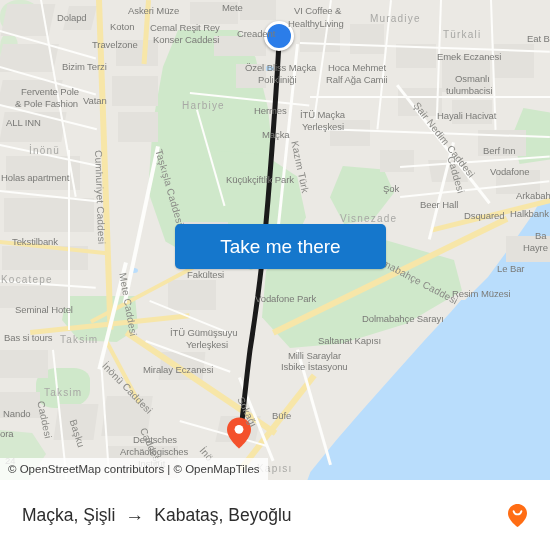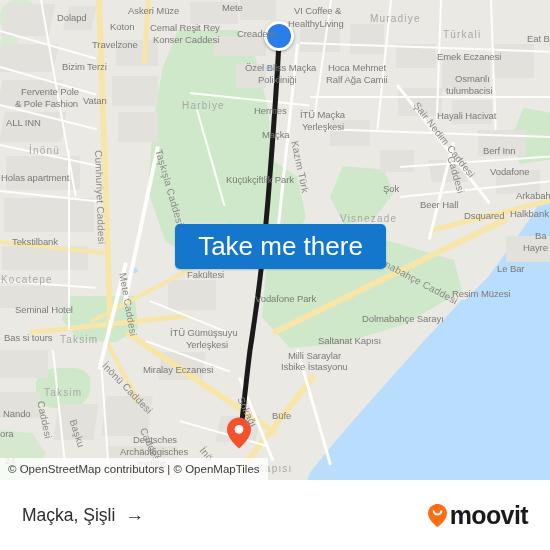--- a/index.html
+++ b/index.html
@@ -104,21 +104,21 @@
 
   
   #cta {
     position: absolute;
     left: 175px; top: 224px;
     width: 211px; height: 45px;
     background: #1577cc;
     border-radius: 5px;
     border: none;
     color: #ffffff;
-    font-size: 26px;
+    font-size: 19px;
     font-family: "Liberation Sans", sans-serif;
     cursor: pointer;
     box-shadow: 0 1px 2px rgba(0,0,0,.18);
     display: flex; align-items: center; justify-content: center;
   }
 
   
   #footer {
     position: absolute;
     left: 0; top: 480px;
@@ -368,25 +368,25 @@
   </div>
 
   <button id="cta">
     <span>Take me there</span>
   </button>
 
   <div id="footer">
     <div id="trip">
       <span>Maçka, Şişli</span>
       <span class="arrow">→</span>
+      <span>Kabataş, Beyoğlu</span>
     </div>
     <div id="brand">
       <span style="display:inline-block;width:21px;height:25px;">
         <svg viewBox="0 0 21 25" width="21" height="25">
           <path d="M10.5 1 C5.3 1 1 5.2 1 10.4 C1 17.3 10.5 24 10.5 24 C10.5 24 20 17.3 20 10.4 C20 5.2 15.7 1 10.5 1 Z" fill="#ff6d14"></path>
           <path d="M6.6 8.2 C6.6 8.2 7.6 11.4 10.5 11.4 C13.4 11.4 14.4 8.2 14.4 8.2" stroke="#ffffff" stroke-width="1.9" fill="none" stroke-linecap="round"></path>
         </svg>
       </span>
-      <span class="wordmark">moovit</span>
     </div>
   </div>
 
 </div>
 
 </body></html>

